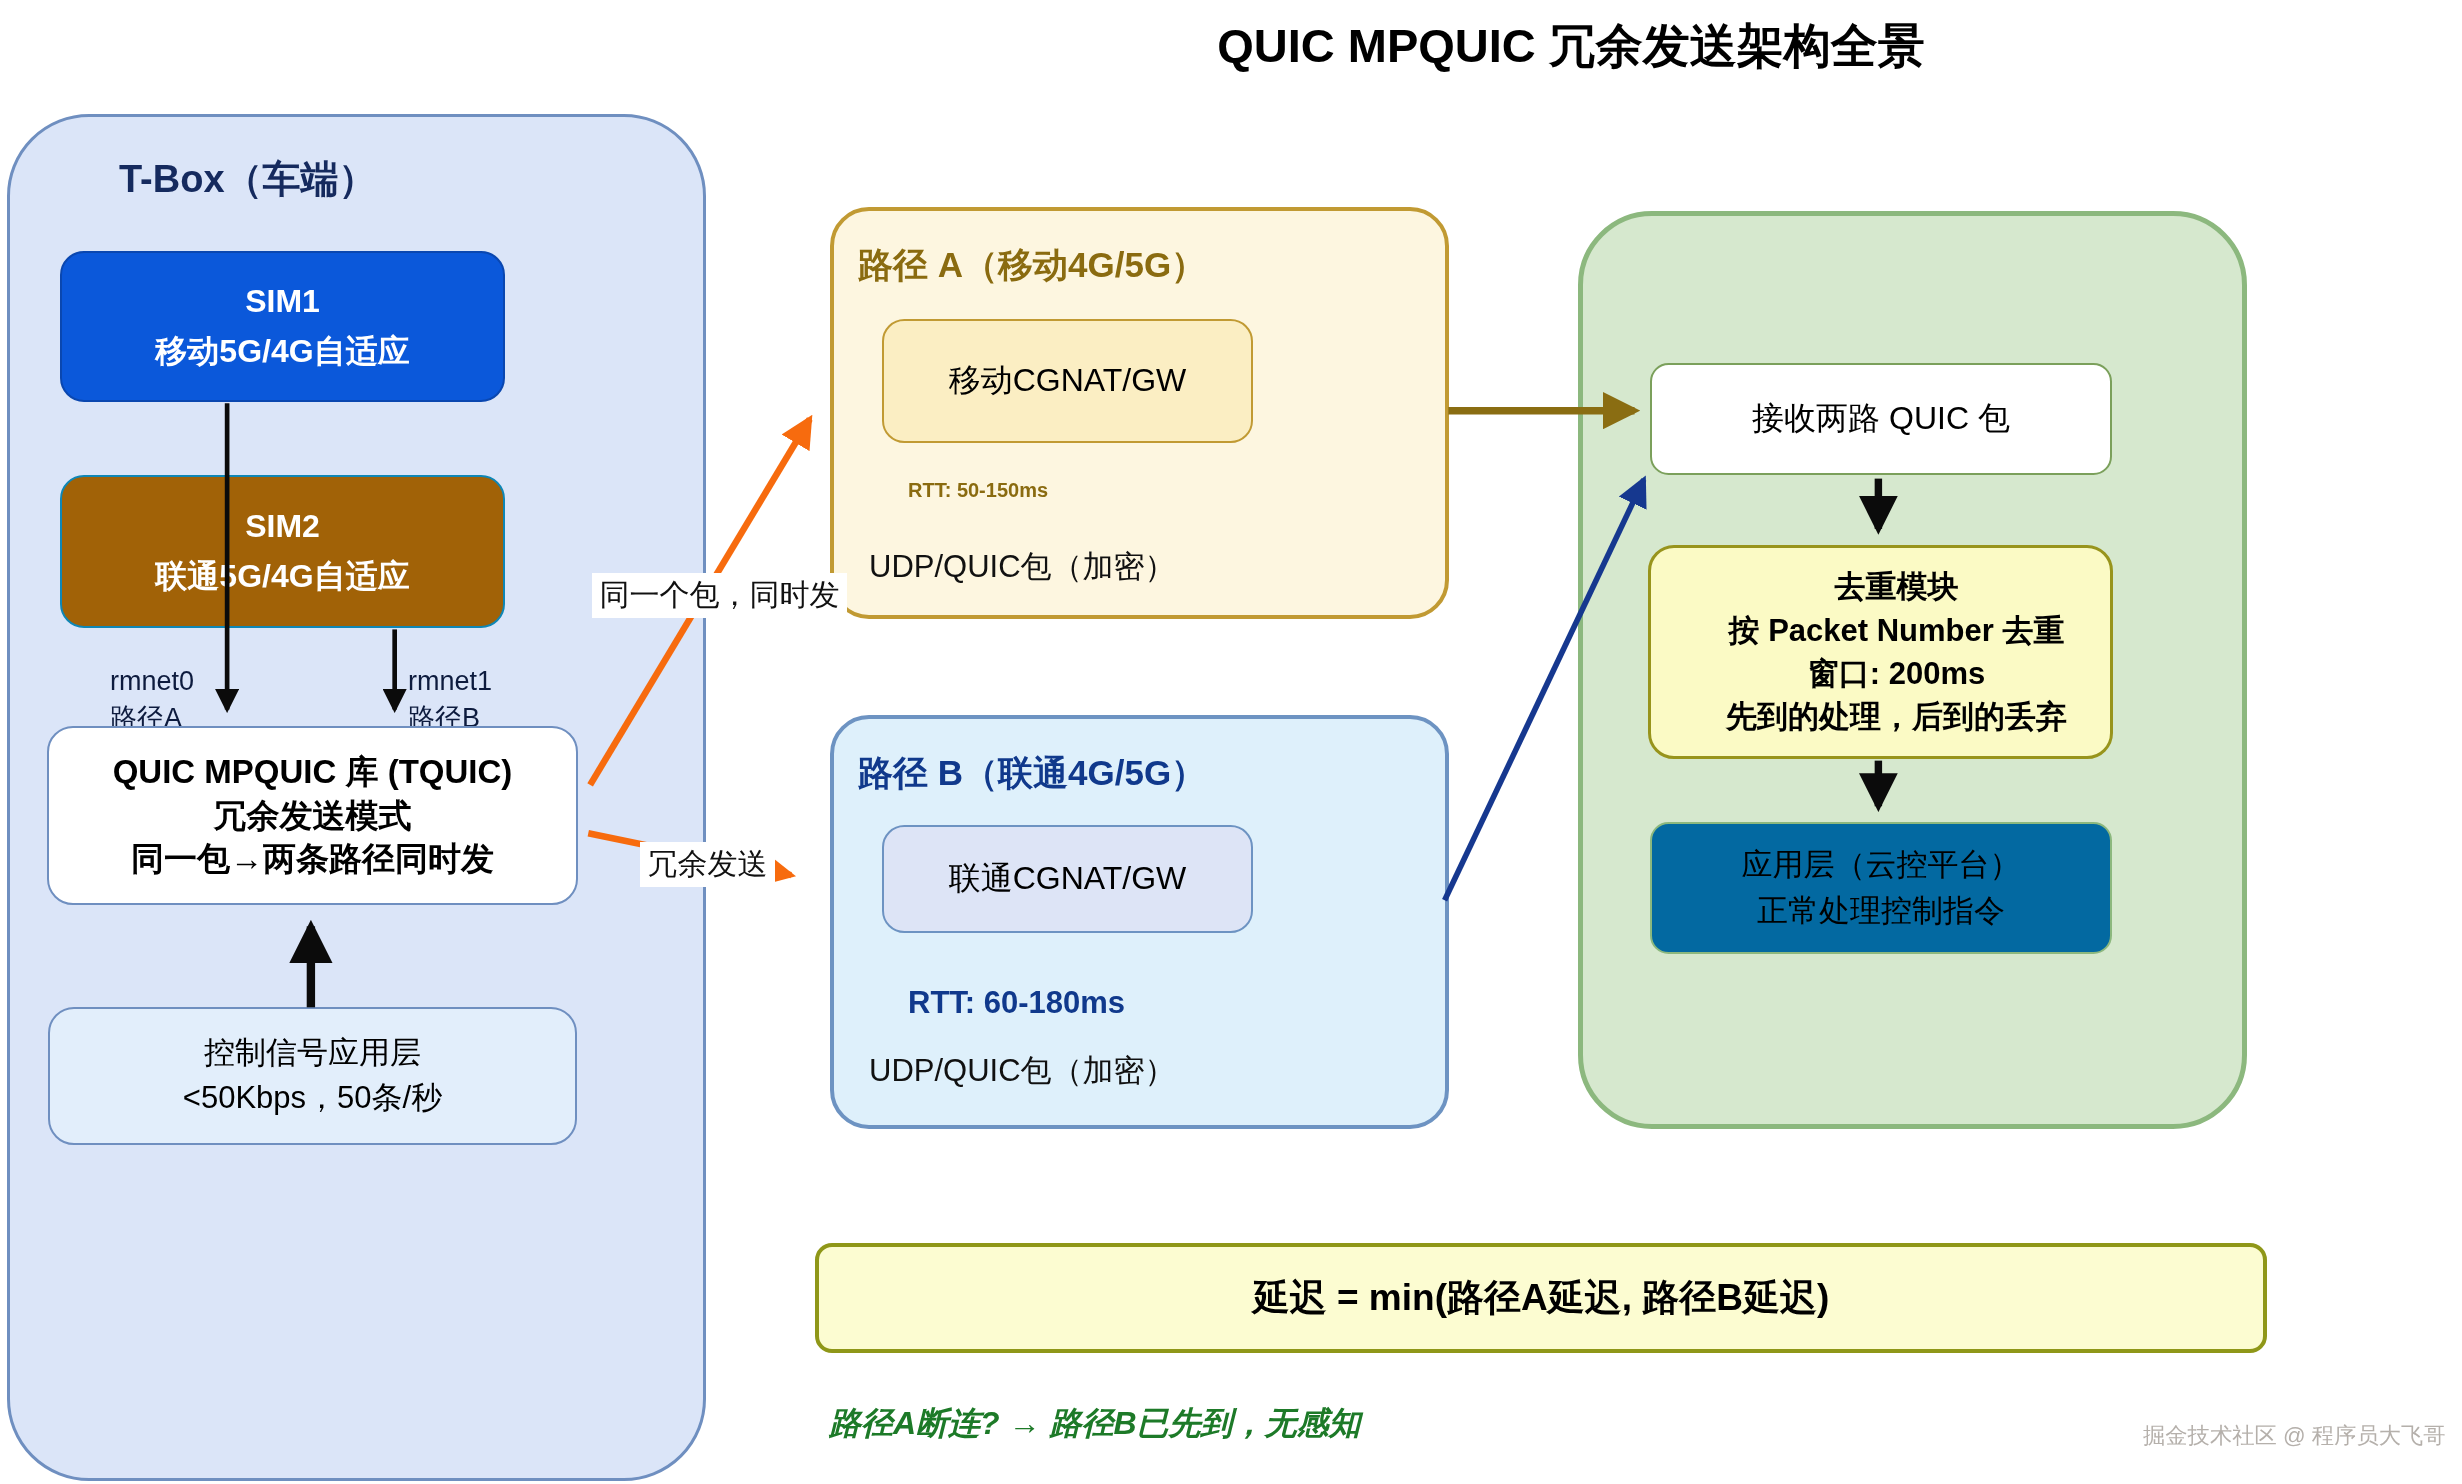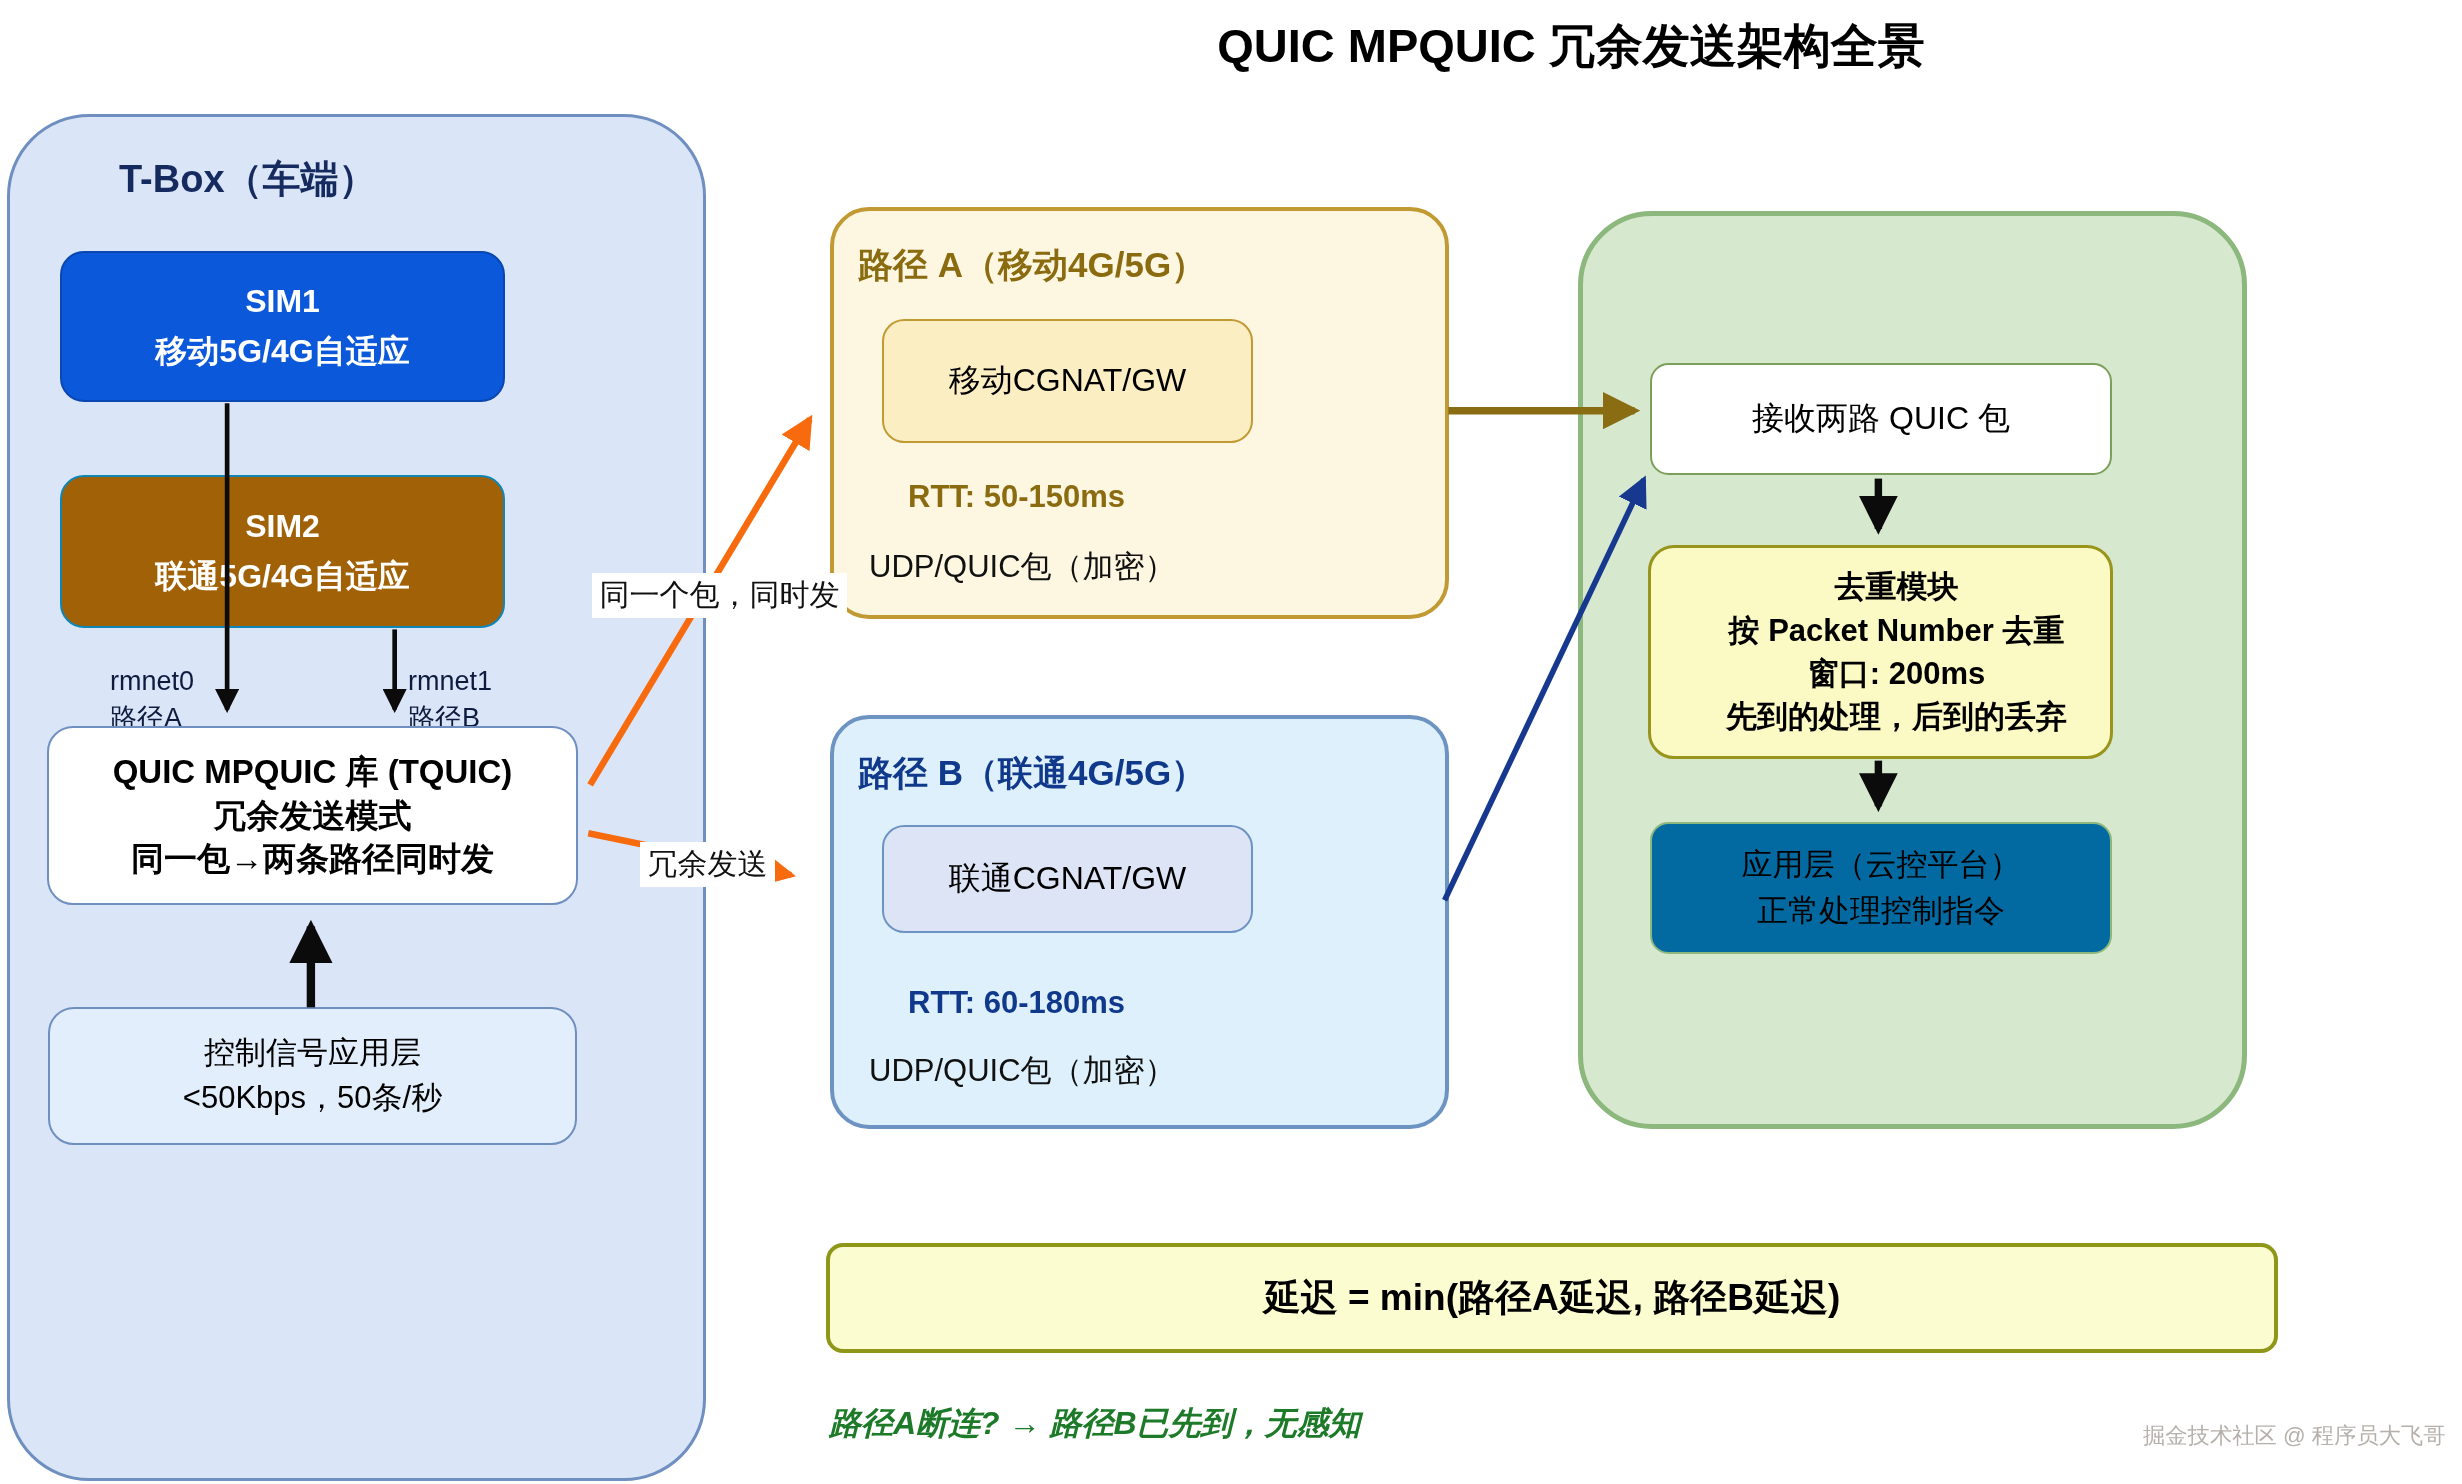--- a/index.html
+++ b/index.html
@@ -29,21 +29,21 @@
          border:2.8px solid #6f8fc0;border-radius:26px;font-size:33px;font-weight:800;
          line-height:1.32;}
   #control{left:48px;top:1007px;width:529px;height:138px;background:#e2eefb;
            border:2.8px solid #6f8fc0;border-radius:26px;font-size:31px;line-height:1.45;}
   
   #patha{left:830px;top:207px;width:611px;height:404px;background:#fdf6e0;
          border:4.7px solid #c19a33;border-radius:39px;}
   #patha-title{left:858px;top:242px;font-size:35px;font-weight:800;color:#8a6b10;}
   #patha-gw{left:882px;top:319px;width:371px;height:124px;background:#fbeec3;
             border:2.8px solid #c19a33;border-radius:22.3px;font-size:32px;}
-  #patha-rtt{left:908px;top:479px;font-size:31px;color:#8a6b10;font-weight:600;}
+  #patha-rtt{left:908px;top:479px;font-size:20px;color:#8a6b10;font-weight:600;}
   #patha-udp{left:869px;top:546px;font-size:31px;color:#111;}
   
   #pathb{left:830px;top:715px;width:611px;height:406px;background:#def0fb;
          border:4.7px solid #6d93c2;border-radius:39px;}
   #pathb-title{left:858px;top:750px;font-size:35px;font-weight:800;color:#10398c;}
   #pathb-gw{left:882px;top:825px;width:371px;height:108px;background:#dde4f6;
             border:2.8px solid #6d93c2;border-radius:22.3px;font-size:32px;}
   #pathb-rtt{left:908px;top:985px;font-size:31px;color:#10398c;font-weight:600;}
   #pathb-udp{left:869px;top:1050px;font-size:31px;color:#111;}
   
@@ -52,21 +52,21 @@
   #cloud-title{left:1629px;top:249px;font-size:39px;font-weight:800;color:#2a5c28;}
   #recv{left:1650px;top:363px;width:462px;height:112px;background:#ffffff;
         border:2.8px solid #7ba05b;border-radius:18.6px;font-size:32px;}
   #dedup{left:1648px;top:545px;width:465px;height:214px;background:#fbfac5;
          border:3.7px solid #98941c;border-radius:26px;font-size:31px;font-weight:800;
          line-height:1.4;padding-left:32px;}
   #appbox{left:1650px;top:822px;width:462px;height:132px;background:#0369a1;
           border:2.8px solid #8cb87e;border-radius:18.6px;font-size:31px;line-height:1.5;}
   
   #banner{left:815px;top:1243px;width:1452px;height:110px;background:#fcfcd1;
-          border:4.7px solid #8f9718;border-radius:17px;font-size:37px;font-weight:800;margin-left:11px;}
+          border:4.7px solid #8f9718;border-radius:17px;font-size:37px;font-weight:800;}
   #note{left:829px;top:1402px;font-size:32px;font-weight:700;font-style:italic;color:#1d7a28;}
   #watermark{left:2143px;top:1421px;font-size:22.3px;color:#b5b0ab;
              text-shadow:0.9px 0.9px 0 #ffffff;}
   
   .chip{position:absolute;background:#ffffff;padding:1.9px 7.4px;font-size:30px;color:#111;
         z-index:10;white-space:nowrap;}
   #label-same{left:592px;top:573px;}
   #label-redundant{left:640px;top:842px;}
   #arrows{position:absolute;left:0;top:0;z-index:5;pointer-events:none;}
 </style>

